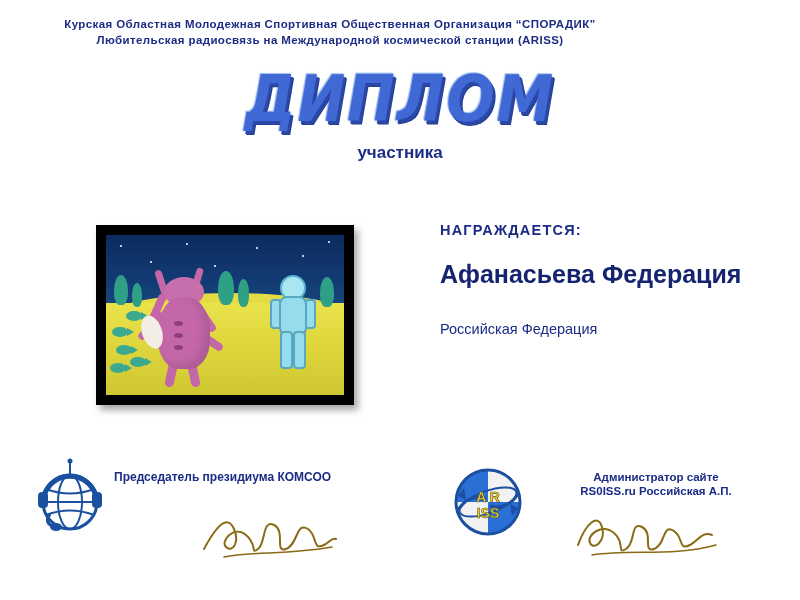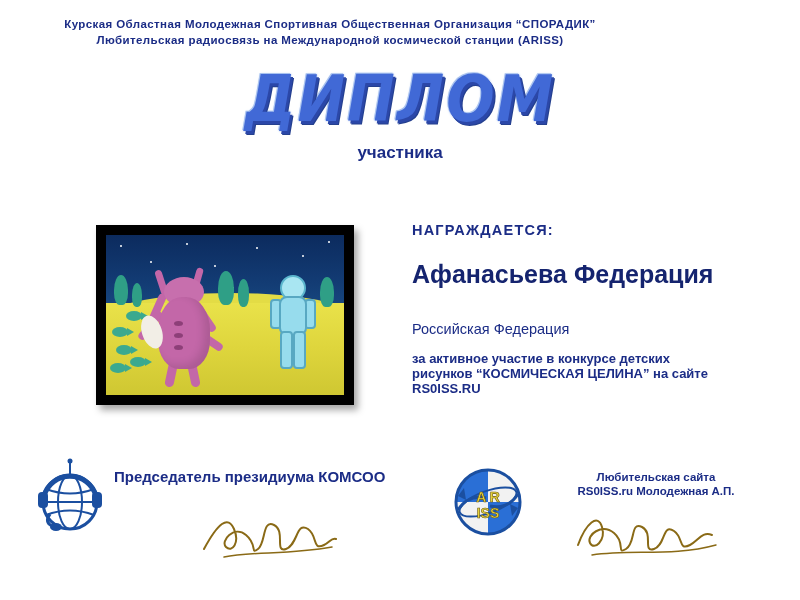--- a/index.html
+++ b/index.html
@@ -204,21 +204,21 @@
     position: absolute;
     right: -6px; top: 1px;
     border-top: 4px solid transparent;
     border-bottom: 4px solid transparent;
     border-left: 7px solid #3ba98f;
   }
 
   
   .award {
     position: absolute;
-    left: 412px;
+    left: 440px;
     top: 222px;
     width: 340px;
   }
   .award-label {
     font-size: 14.5px;
     font-weight: bold;
     letter-spacing: 1.2px;
     color: #1b2c86;
     margin-bottom: 22px;
   }
@@ -253,21 +253,21 @@
     position: absolute;
     left: 30px;
     top: 458px;
     width: 80px;
     height: 80px;
   }
   .sig-left-text {
     position: absolute;
     left: 114px;
     top: 470px;
-    font-size: 15px;
+    font-size: 12px;
     font-weight: bold;
     color: #1b2c86;
     line-height: 14px;
   }
   .sig-left-scribble {
     position: absolute;
     left: 200px;
     top: 505px;
     width: 140px;
     height: 58px;
@@ -374,21 +374,20 @@
         <div class="astro-leg" style="left:6px;"></div>
         <div class="astro-leg" style="left:19px;"></div>
       </div>
     </div>
   </div>
 
   <div class="award">
     <div class="award-label">НАГРАЖДАЕТСЯ:</div>
     <div class="award-name">Афанасьева Федерация</div>
     <div class="award-country">Российская Федерация</div>
-    <div class="award-reason">за активное участие в конкурсе детских рисунков “КОСМИЧЕСКАЯ ЦЕЛИНА” на сайте RS0ISS.RU</div>
   </div>
 
   <div class="sig-left-logo">
     <svg viewBox="0 0 80 80" width="80" height="80">
       <circle cx="40" cy="44" r="27" fill="none" stroke="#1b4fa0" stroke-width="3"></circle>
       <ellipse cx="40" cy="44" rx="12" ry="27" fill="none" stroke="#1b4fa0" stroke-width="2"></ellipse>
       <line x1="13" y1="44" x2="67" y2="44" stroke="#1b4fa0" stroke-width="2"></line>
       <path d="M16 31 Q40 40 64 31" fill="none" stroke="#1b4fa0" stroke-width="2"></path>
       <path d="M16 57 Q40 48 64 57" fill="none" stroke="#1b4fa0" stroke-width="2"></path>
       <path d="M14 38 A27 27 0 0 1 66 38" fill="none" stroke="#1b4fa0" stroke-width="5" stroke-linecap="round"></path>
@@ -427,22 +426,22 @@
         <path d="M6 30 L12 22 L14 34 Z" fill="#1b4fa0"></path>
         <path d="M66 42 L60 50 L58 38 Z" fill="#1b4fa0"></path>
         <ellipse cx="36" cy="36" rx="30" ry="11" fill="none" stroke="#1b4fa0" stroke-width="2" transform="rotate(-20 36 36)"></ellipse>
       </g>
       <circle cx="36" cy="36" r="32" fill="none" stroke="#1b4fa0" stroke-width="3"></circle>
       <text x="36" y="36" text-anchor="middle" font-family="Liberation Sans, sans-serif" font-size="14" font-weight="bold" fill="#e8d23a" stroke="#6b5a10" stroke-width="0.6">A R</text>
       <text x="36" y="52" text-anchor="middle" font-family="Liberation Sans, sans-serif" font-size="14" font-weight="bold" fill="#e8d23a" stroke="#6b5a10" stroke-width="0.6">ISS</text>
     </svg>
   </div>
   <div class="sig-right-text">
-    <div>Любительская сайта</div>
-    <div>RS0ISS.ru Молодежная А.П.</div>
+    <div>Администратор сайте</div>
+    <div>RS0ISS.ru Российская А.П.</div>
   </div>
   <div class="sig-right-scribble">
     <svg viewBox="0 0 150 58" width="150" height="58">
       <path d="M6 40 C14 18, 26 8, 30 22 C34 36, 22 46, 18 38 C14 30, 30 18, 42 28 C54 38, 44 50, 54 44 C64 38, 58 16, 70 22 C82 28, 70 48, 82 44 C94 40, 90 18, 102 26 C112 33, 106 46, 118 40 C126 36, 130 26, 140 30" fill="none" stroke="#8a6a16" stroke-width="2" stroke-linecap="round"></path>
       <path d="M20 50 C60 44, 100 52, 144 40" fill="none" stroke="#8a6a16" stroke-width="1.5" stroke-linecap="round"></path>
     </svg>
   </div>
 
 </div>
 

